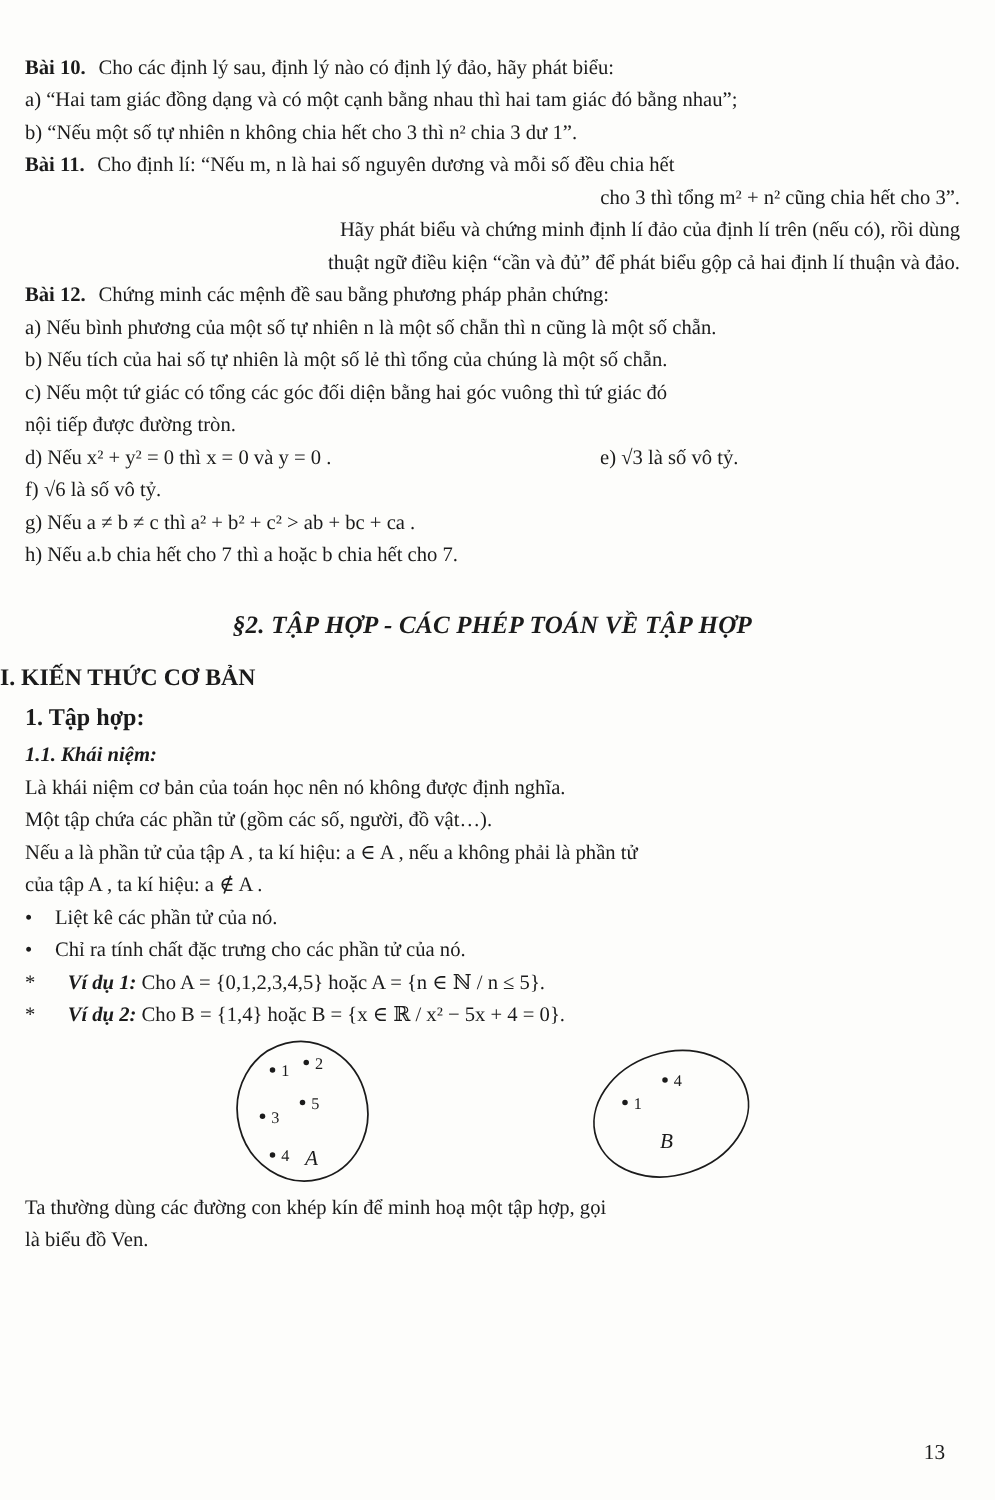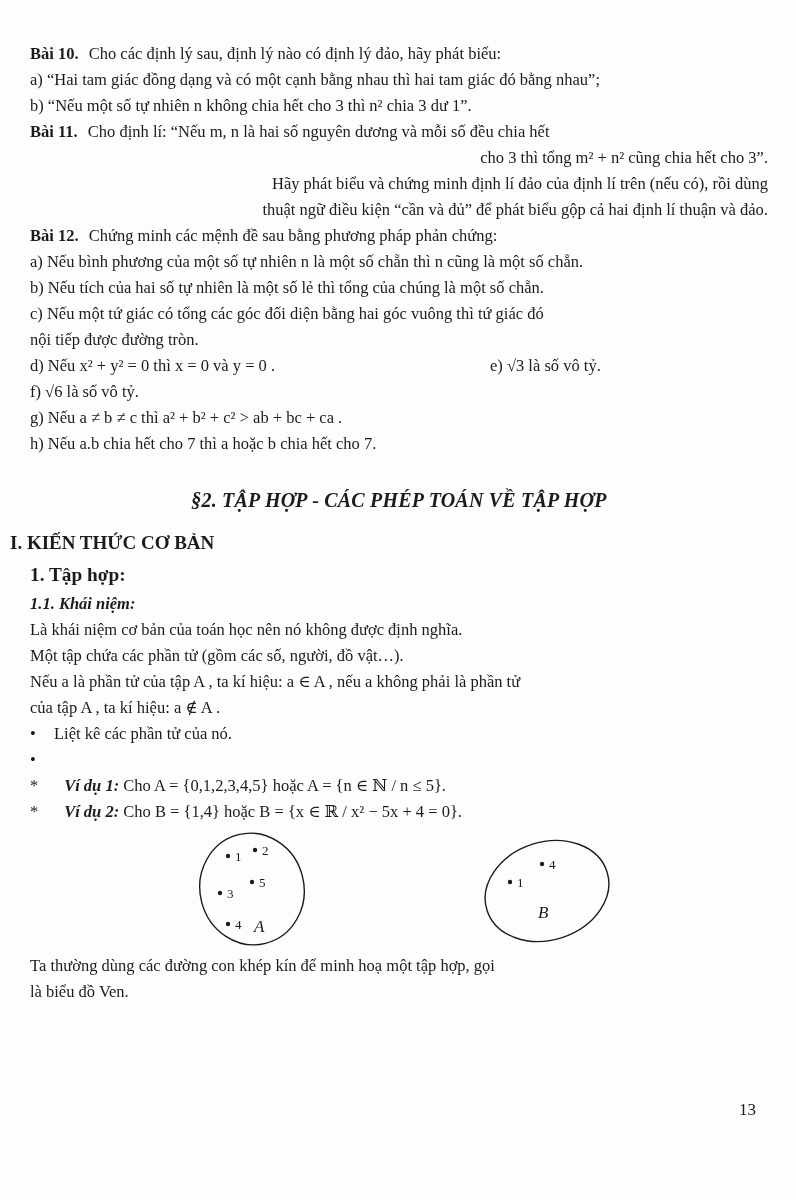--- a/index.html
+++ b/index.html
@@ -6,21 +6,21 @@
   html, body { margin: 0; padding: 0; background: #ffffff; }
   .page {
     position: relative;
     width: 796px;
     height: 1200px;
     background: #fdfdfb;
     color: #1b1b1b;
     font-family: "Liberation Serif", "DejaVu Serif", "DejaVu Sans", serif;
     font-size: 16.5px;
     overflow: hidden;
-    padding: 44px 28px 0 30px;
+    padding: 44px 28px 0 20px;
   }
   p.line { margin: 0 0 7px 0; line-height: 19px; white-space: nowrap; }
   .bold { font-weight: 700; }
   .bi { font-weight: 700; font-style: italic; }
   .lbl { margin-right: 6px; }
 
   .in13 { margin-left: 13px; }
   .in18 { margin-left: 18px; }
   .in22 { margin-left: 22px; text-align: right; }
   .in25 { margin-left: 25px; }
@@ -56,21 +56,21 @@
   .part-heading { font-weight: 700; font-size: 19px; margin: 0 0 10px -20px; white-space: nowrap; }
   .item-heading { font-weight: 700; margin: 0 0 8px 0; white-space: nowrap; }
 
   .venn-wrap { margin: 6px 0 0 120px; height: 128px; }
   .oval { fill: none; stroke: #1b1b1b; stroke-width: 1.4; }
   .dot { fill: #1b1b1b; }
   svg text { font-family: "Liberation Serif", "DejaVu Serif", "DejaVu Sans", serif; fill: #1b1b1b; }
   .pt { font-size: 13px; }
   .set-label { font-style: italic; font-size: 17px; }
 
-  .page-number { position: absolute; right: 40px; top: 1100px; font-size: 17px; }
+  .page-number { position: absolute; right: 40px; top: 1152px; font-size: 17px; }
 </style>
 </head>
 <body>
 
 <div class="page">
 
   <p class="line">
     <span class="bold lbl">Bài 10.</span>
     <span>Cho các định lý sau, định lý nào có định lý đảo, hãy phát biểu:</span>
   </p>
@@ -112,20 +112,21 @@
   <p class="line in32">Nếu  a  là phần tử của tập  A , ta kí hiệu:  a ∈ A , nếu  a  không phải là phần tử</p>
   <p class="line in32">của tập  A , ta kí hiệu:  a ∉ A .</p>
 
 
   <p class="line bullet-line">
     <span class="bullet-mark">•</span>
     <span>Liệt kê các phần tử của nó.</span>
   </p>
   <p class="line bullet-line sp2">
     <span class="bullet-mark">•</span>
+    <span>Chỉ ra tính chất đặc trưng cho các phần tử của nó.</span>
   </p>
 
   <p class="line in65 sp6">
     <span class="vd-star">*</span>
     <span class="vd-label">Ví dụ 1:</span>
     <span>Cho  A = {0,1,2,3,4,5}  hoặc  A = {n ∈ ℕ / n ≤ 5}.</span>
   </p>
   <p class="line in65 sp16">
     <span class="vd-star">*</span>
     <span class="vd-label">Ví dụ 2:</span>

